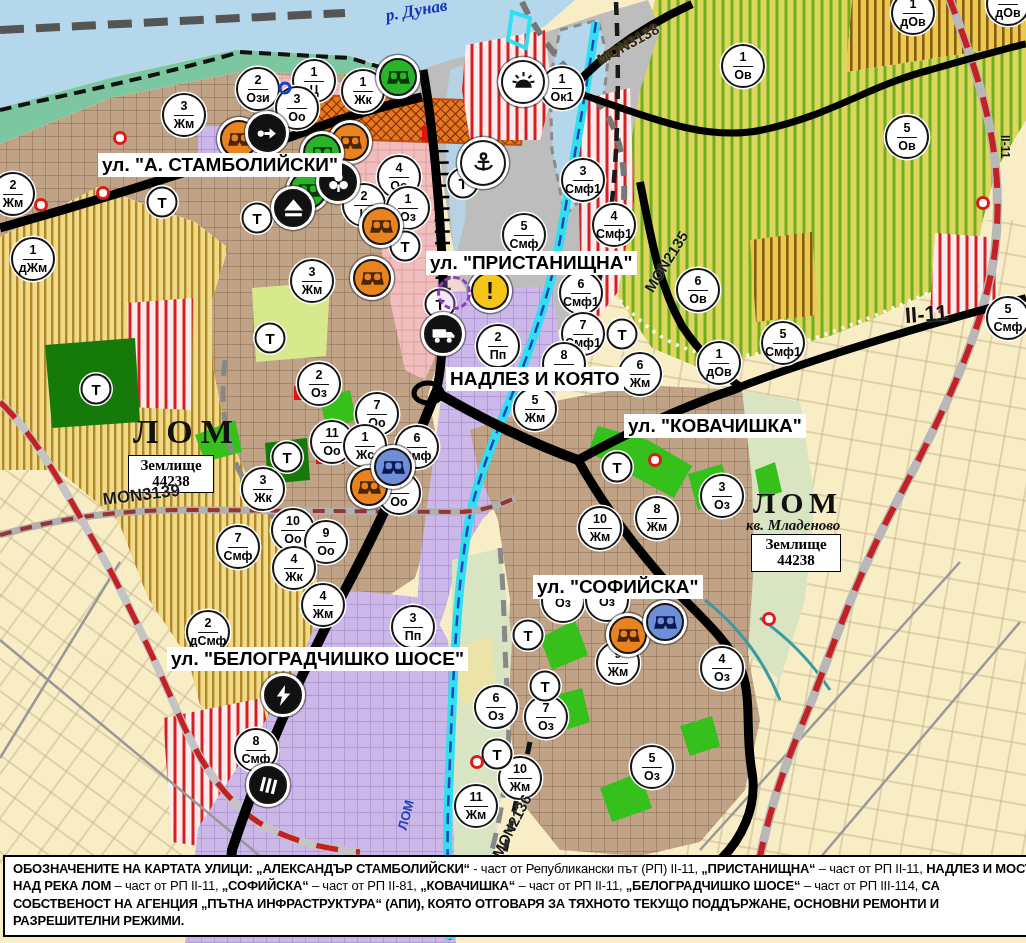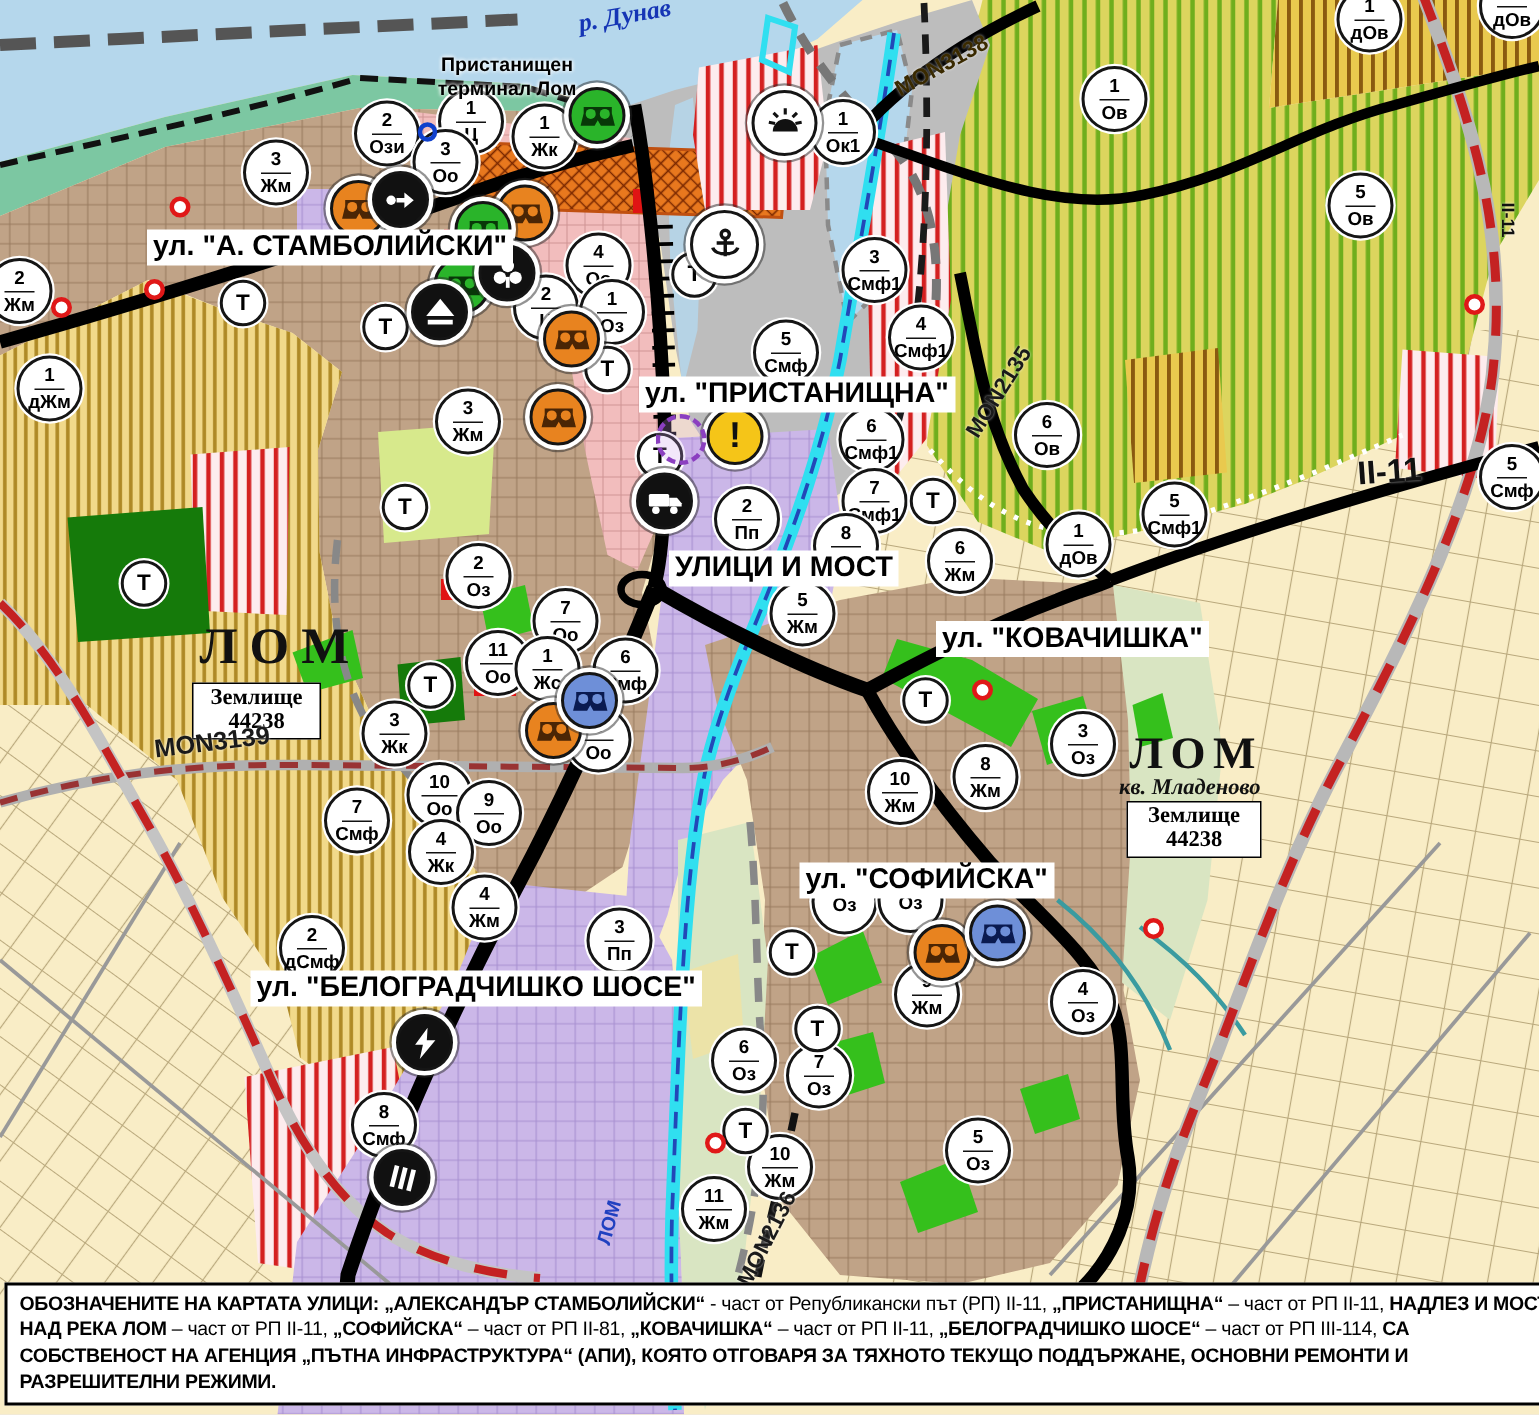--- a/index.html
+++ b/index.html
@@ -635,39 +635,35 @@
       <div class="rmarker" style="left: 103px; top: 193px; height: 14px; width: 14px; border: 3.5px solid rgb(224, 24, 24); background: rgb(255, 255, 255);"></div>
       <div class="rmarker" style="left: 41px; top: 205px; height: 14px; width: 14px; border: 3.5px solid rgb(224, 24, 24); background: rgb(255, 255, 255);"></div>
       <div class="rmarker" style="left: 655px; top: 460px; height: 14px; width: 14px; border: 3.5px solid rgb(224, 24, 24); background: rgb(255, 255, 255);"></div>
       <div class="rmarker" style="left: 769px; top: 619px; height: 14px; width: 14px; border: 3.5px solid rgb(224, 24, 24); background: rgb(255, 255, 255);"></div>
       <div class="rmarker" style="left: 983px; top: 203px; height: 14px; width: 14px; border: 3.5px solid rgb(224, 24, 24); background: rgb(255, 255, 255);"></div>
       <div class="rmarker" style="left: 477px; top: 762px; height: 14px; width: 14px; border: 3.5px solid rgb(224, 24, 24); background: rgb(255, 255, 255);"></div>
     </div>
 
   <div id="layer-labels">
     <div class="river-label danube">р. Дунав</div>
-    <div class="port-label">
-      <div>Пристанищен</div>
-      <div>терминал Лом</div>
-    </div>
     <div class="lom-label lom1">ЛОМ</div>
     <div class="zem zem1">
       <div>Землище</div>
       <div>44238</div>
     </div>
     <div class="lom-label lom2">ЛОМ</div>
     <div class="kvartal">кв. Младеново</div>
     <div class="zem zem2">
       <div>Землище</div>
       <div>44238</div>
     </div>
     <div class="river-label lomr">ЛОМ</div>
   <div class="street-label" style="left: 98px; top: 153px;">ул. "А. СТАМБОЛИЙСКИ"</div>
       <div class="street-label" style="left: 426px; top: 251px;">ул. "ПРИСТАНИЩНА"</div>
-      <div class="street-label" style="left: 446px; top: 367px;">УЛИЦИ И МОСТ</div>
+      <div class="street-label" style="left: 446px; top: 367px;">НАДЛЕЗ И КОЯТО</div>
       <div class="street-label" style="left: 624px; top: 414px;">ул. "КОВАЧИШКА"</div>
       <div class="street-label" style="left: 533px; top: 575px;">ул. "СОФИЙСКА"</div>
       <div class="street-label" style="left: 167px; top: 647px;">ул. "БЕЛОГРАДЧИШКО ШОСЕ"</div>
       <div class="road-label" style="left: 103px; top: 490px; font-size: 17px; color: rgb(26, 26, 26); transform: rotate(-7deg);">MON3139</div>
       <div class="road-label" style="left: 598px; top: 52px; font-size: 15px; color: rgb(58, 42, 0); transform: rotate(-29deg);">MON3138</div>
       <div class="road-label" style="left: 648px; top: 282px; font-size: 15px; color: rgb(26, 26, 26); transform: rotate(-58deg);">MON2135</div>
       <div class="road-label" style="left: 496px; top: 848px; font-size: 15px; color: rgb(26, 26, 26); transform: rotate(-63deg);">MON2136</div>
       <div class="road-label" style="left: 905px; top: 303px; font-size: 22px; color: rgb(17, 17, 17); transform: rotate(-4deg);">II-11</div>
       <div class="road-label" style="left: 1005px; top: 128px; font-size: 12px; color: rgb(17, 17, 17); transform: rotate(90deg);">II-11</div>
     </div>

